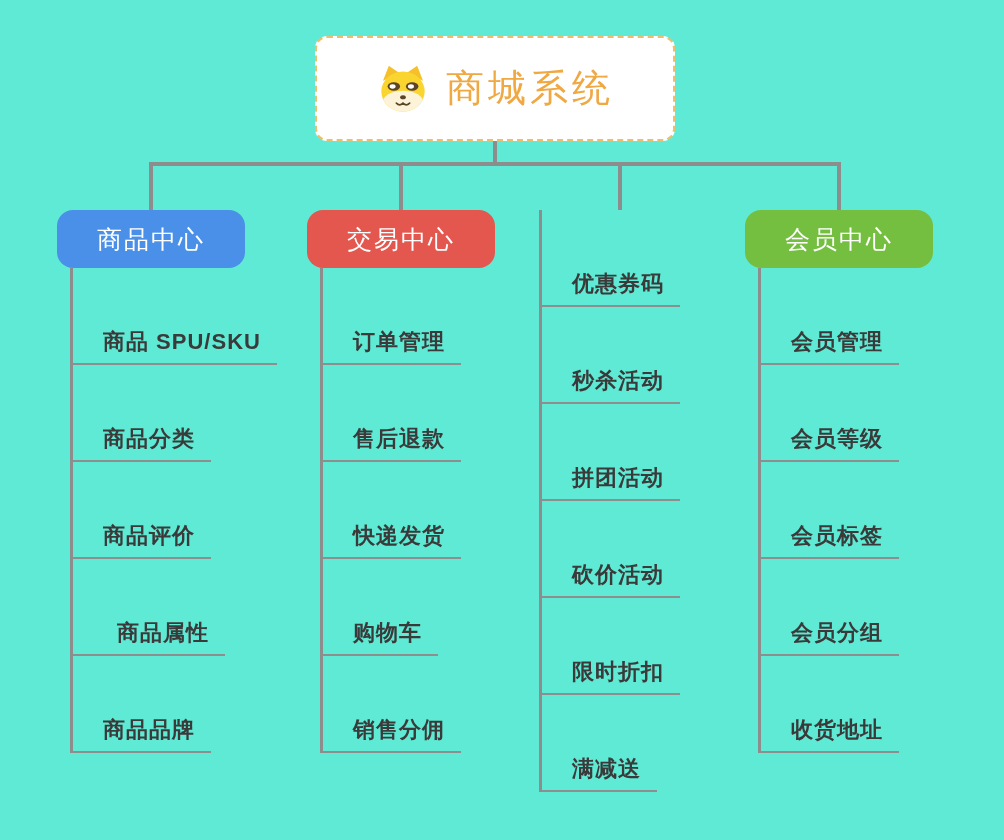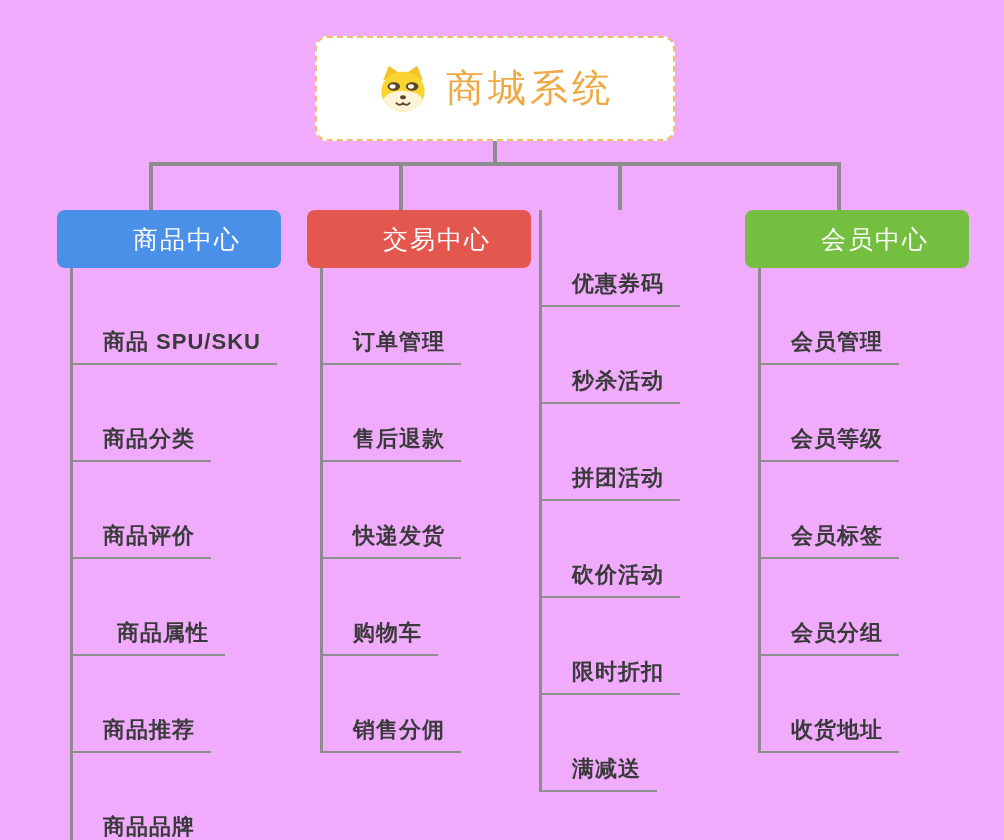--- a/index.html
+++ b/index.html
@@ -27,46 +27,45 @@
     box-sizing:border-box;
     display:flex;align-items:center;justify-content:center;gap:16px;
   }
   .root-title{
     font-size:38px;font-weight:500;letter-spacing:4px;
   }
   .dog-icon{width:54px;height:50px;flex:0 0 auto;}
   
   .branch{position:absolute;top:210px;}
   .branch-header{
-    width:188px;height:58px;border-radius:8px;
+    width:188px;height:58px;border-radius:16px;
     display:flex;align-items:center;justify-content:center;
     color:#ffffff;font-size:25px;letter-spacing:2px;
     cursor:default;
-    padding-left:36px;
   }
   .children{
     margin-left:13px;
     border-left:3px solid #8d8d8d;
   }
   .child{
     height:89px;
     display:flex;align-items:flex-end;
     width:max-content;
     border-bottom:2px solid #8e8e8e;
     padding:0 16px 6px 30px;
     font-size:22px;letter-spacing:1px;
     color:#3a3a3a;
     white-space:nowrap;
     font-weight:bold;
   }
 </style>
 </head>
 <body>
 
-<div class="canvas" style="background: #f0abfc;">
+<div class="canvas" style="background: #5eead4;">
 
   <div class="connector stem" style="background: rgb(141, 141, 141);"></div>
   <div class="connector hline" style="background: rgb(141, 141, 141);"></div>
   <div class="connector drop" style="left: 149px; background: rgb(141, 141, 141);"></div>
   <div class="connector drop" style="left: 399px; background: rgb(141, 141, 141);"></div>
   <div class="connector drop" style="left: 618px; background: rgb(141, 141, 141);"></div>
   <div class="connector drop" style="left: 837px; background: rgb(141, 141, 141);"></div>
 
   <div class="root-node" style="border-color: rgb(242, 189, 106);">
     <svg class="dog-icon" viewBox="0 0 64 60">
@@ -89,21 +88,20 @@
     <span class="root-title" style="color: rgb(240, 168, 67);">商城系统</span>
   </div>
 
   <div class="branch" style="left:57px">
     <div class="branch-header" style="background: rgb(74, 144, 232);">商品中心</div>
     <div class="children">
         <div class="child" style="color: rgb(58, 58, 58);">商品 SPU/SKU</div>
         <div class="child" style="color: rgb(58, 58, 58);">商品分类</div>
         <div class="child" style="color: rgb(58, 58, 58);">商品评价</div>
         <div class="child" style="color: rgb(58, 58, 58); padding-left: 44px;">商品属性</div>
-        <div class="child" style="color: rgb(58, 58, 58);">商品推荐</div>
         <div class="child" style="color: rgb(58, 58, 58);">商品品牌</div>
       </div>
   </div>
 
   <div class="branch" style="left:307px">
     <div class="branch-header" style="background: rgb(228, 87, 79);">交易中心</div>
     <div class="children">
         <div class="child" style="color: rgb(58, 58, 58);">订单管理</div>
         <div class="child" style="color: rgb(58, 58, 58);">售后退款</div>
         <div class="child" style="color: rgb(58, 58, 58);">快递发货</div>

